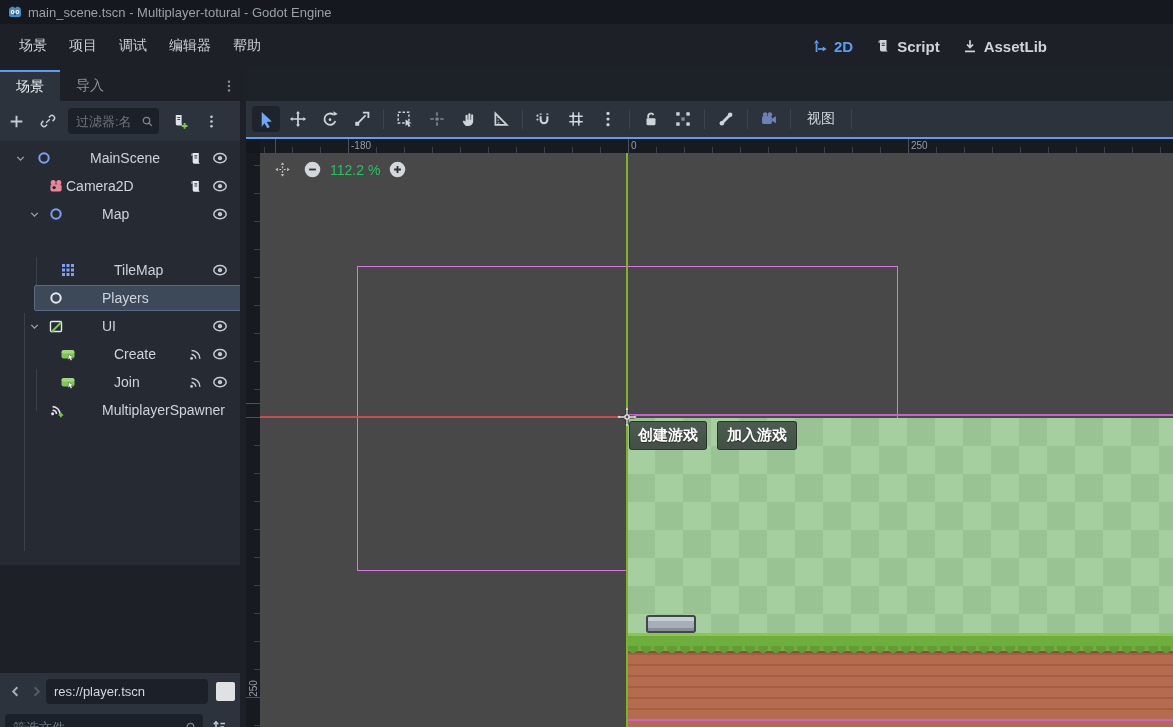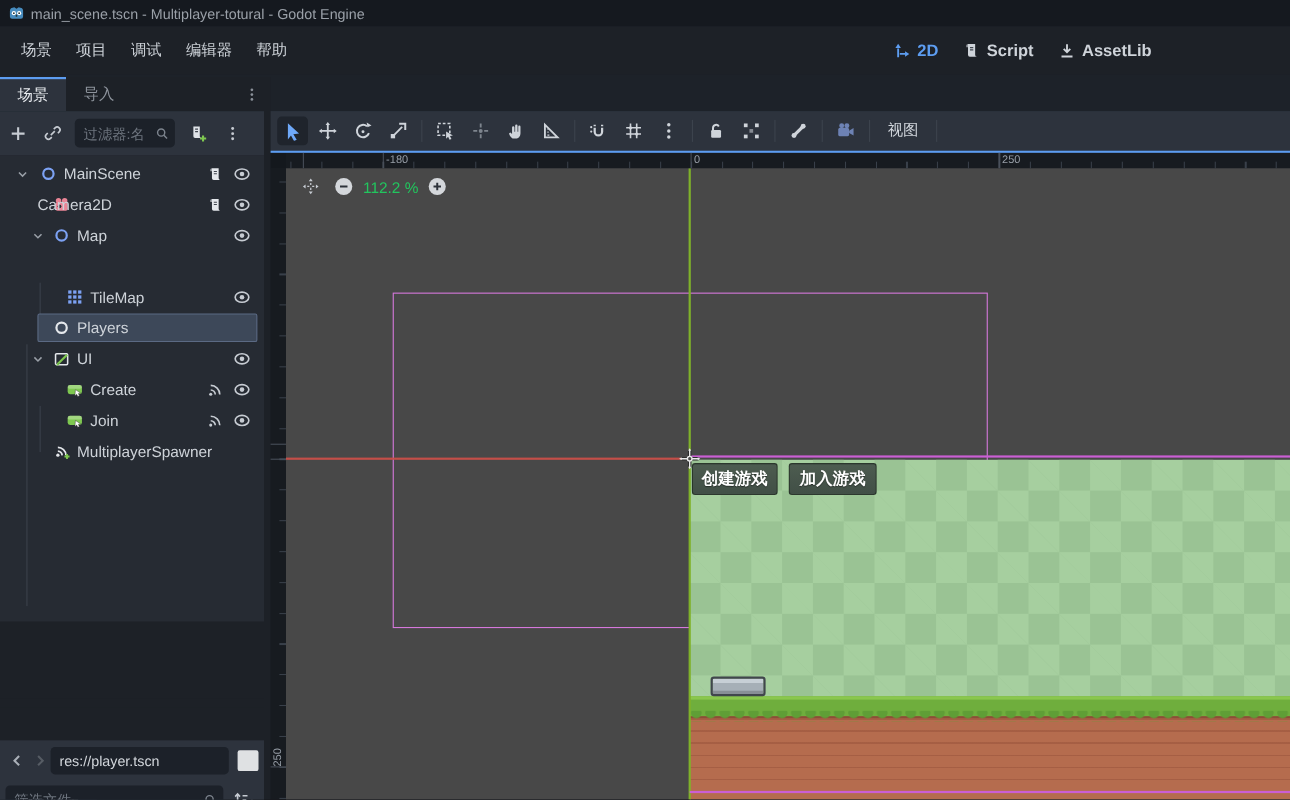--- a/index.html
+++ b/index.html
@@ -29,21 +29,21 @@
   .strip-dots{position:absolute;right:4px;top:0;bottom:0;display:flex;align-items:center;}
   .toolrow{display:flex;align-items:center;background:#2d333d;}
   #scene-toolbar{height:40px;}
   .tbtn{width:26px;height:26px;border-radius:4px;display:flex;align-items:center;justify-content:center;margin:0 3px;}
   .filter-box{position:relative;display:flex;align-items:center;background:#1c2129;border-radius:4px;height:26px;}
   .filter-box input{background:transparent;border:none;outline:none;color:#cfd4da;font-size:13px;
       font-family:"Liberation Sans",sans-serif;padding:0 22px 0 8px;width:100%;}
   .filter-box input::placeholder{color:#6d747e;}
   .filter-box .icon{position:absolute;right:5px;}
   #scene-tree{position:absolute;left:0;top:71px;width:240px;height:424px;background:#262b33;overflow:hidden;}
-  .trow{position:absolute;left:0;width:240px;height:28px;display:flex;align-items:center;font-size:14px;color:#ced3d9;}
+  .trow{position:absolute;left:0;width:240px;height:28px;display:flex;align-items:center;font-size:14px;color:#ced3d9;padding-left:32px;}
   .trow .lbl{margin-left:6px;white-space:nowrap;}
   .trow .chev{position:absolute;}
   .trow .nicon{position:absolute;}
   .trow .ricon{position:absolute;}
   .trow.sel::before{content:"";position:absolute;left:34px;right:6px;top:1px;bottom:1px;
       background:#3d4859;border:1px solid #5b6a84;border-radius:2px;}
   .trow>*{position:relative;}
   .guide{position:absolute;background:#3a414b;}
   #dock-split{left:0;top:565px;width:240px;height:8px;background:#1d2127;}
 

